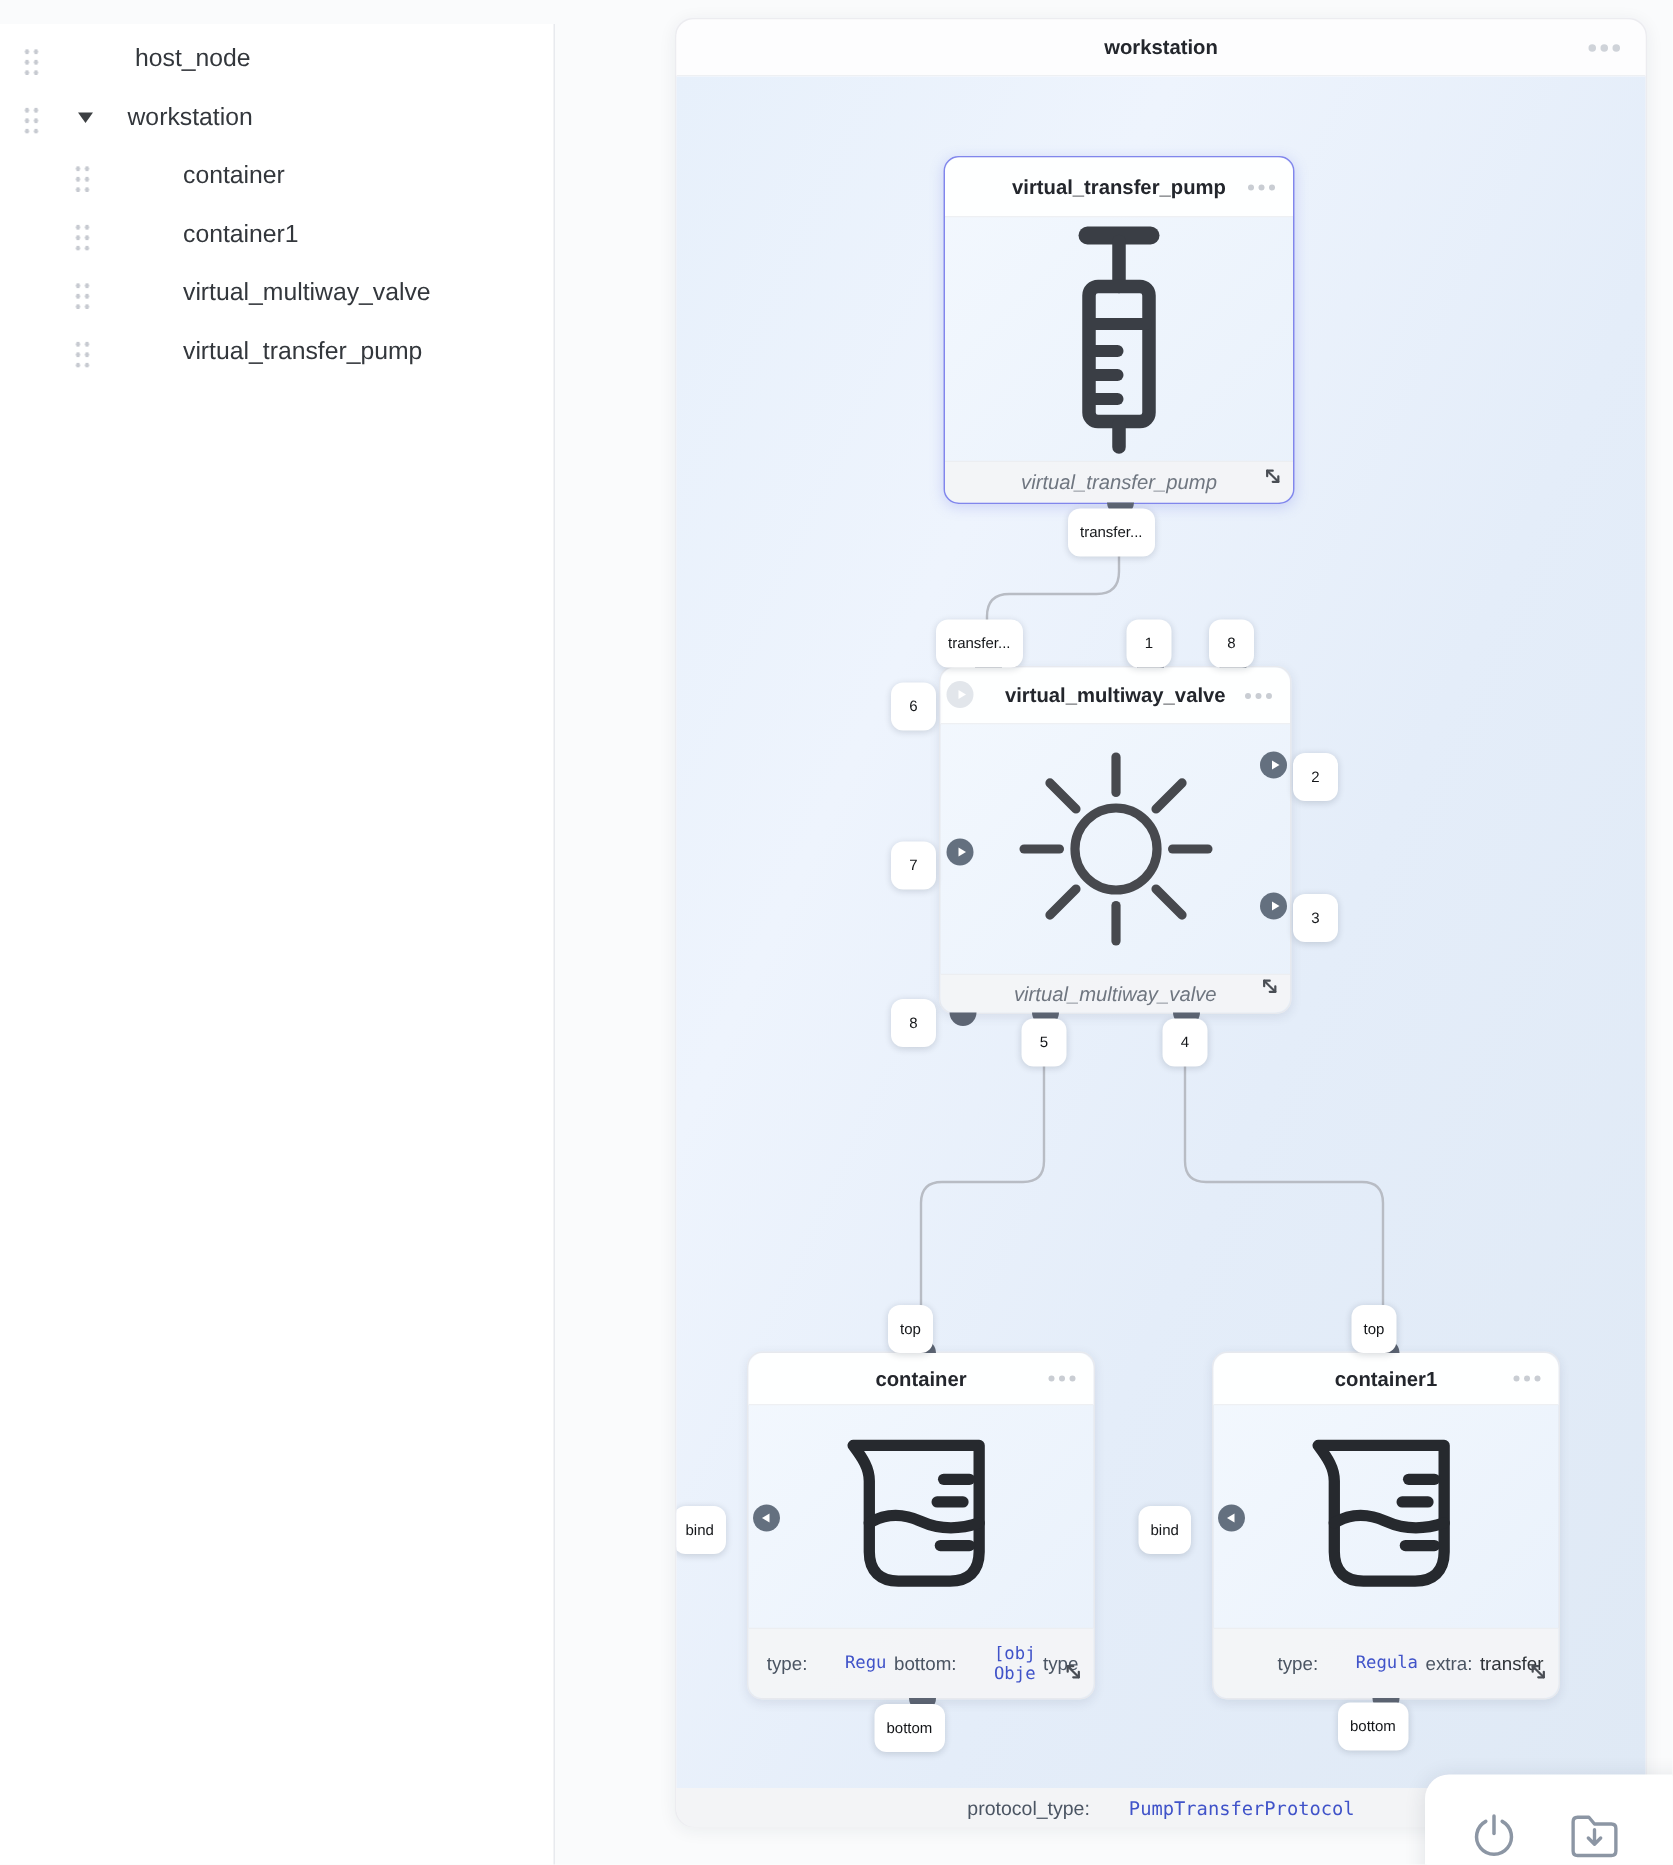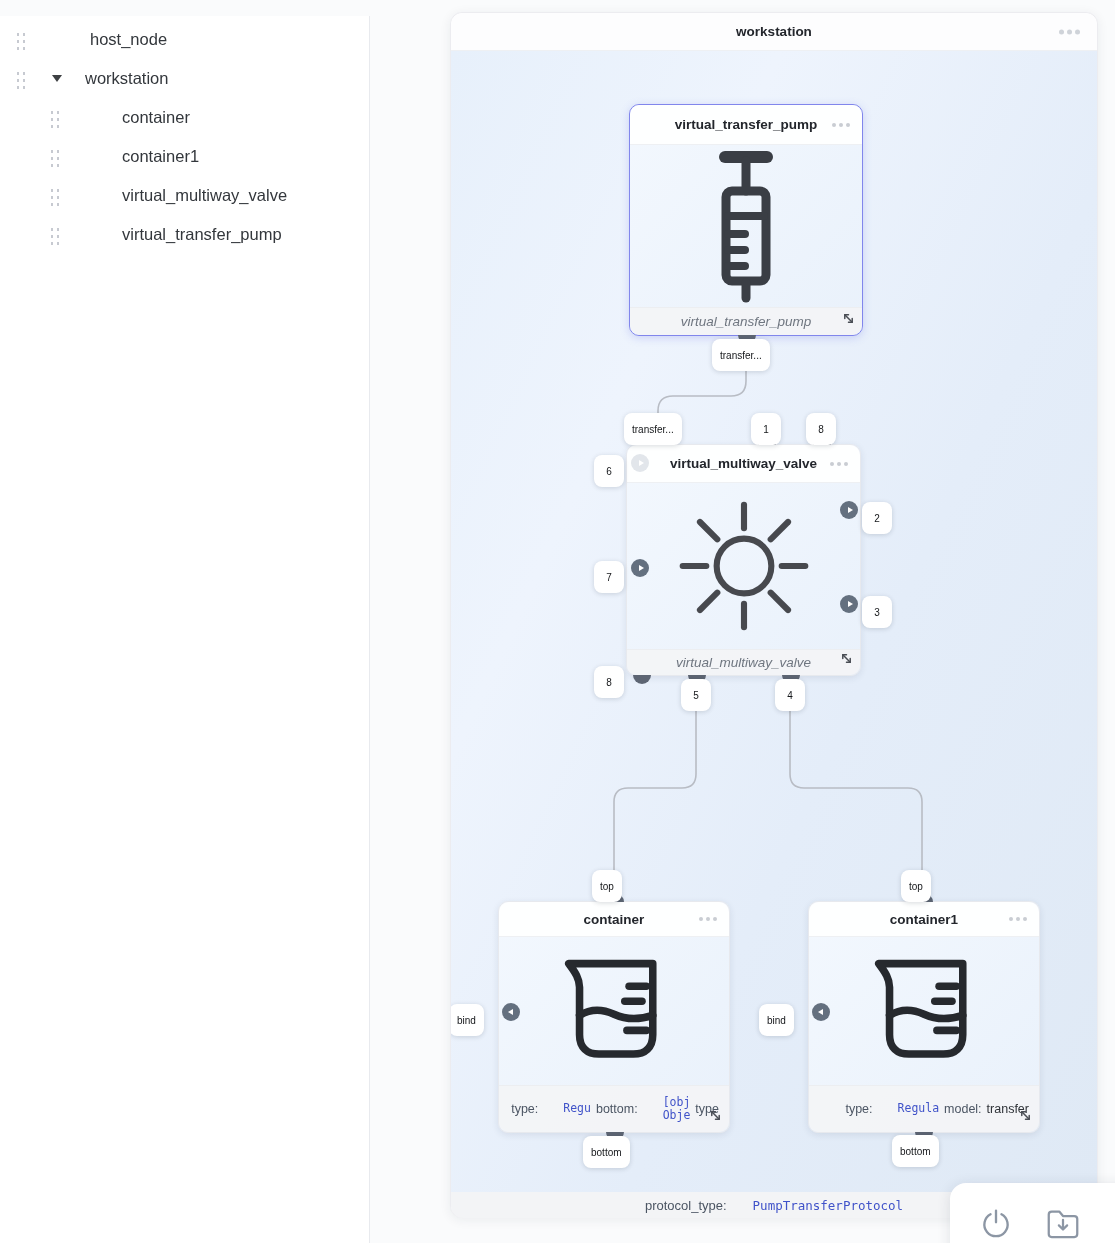--- a/index.html
+++ b/index.html
@@ -301,21 +301,21 @@
                 <path d="M66,29 H82"></path>
                   <path d="M62,43 H78"></path>
                   <path d="M64,70 H82"></path>
               </g>
             </svg>
           </div>
           <div class="node-footer" style="height:47px;">
             <div class="props">
               <span>type:</span>
               <span class="mono">Regula</span>
-              <span>model:</span>
+              <span>extra:</span>
               <span class="dark-val">transfer</span>
             </div>
             <span class="resize-handle">
               <svg width="13" height="13" viewBox="0 0 14 14">
                   <g stroke="#494d54" stroke-width="1.6" fill="none" stroke-linecap="round">
                 <path d="M3,3 L11,11"></path>
                     <path d="M3,3 H7 M3,3 V7"></path>
                     <path d="M11,11 H7 M11,11 V7"></path>
                   </g>
                 </svg>

